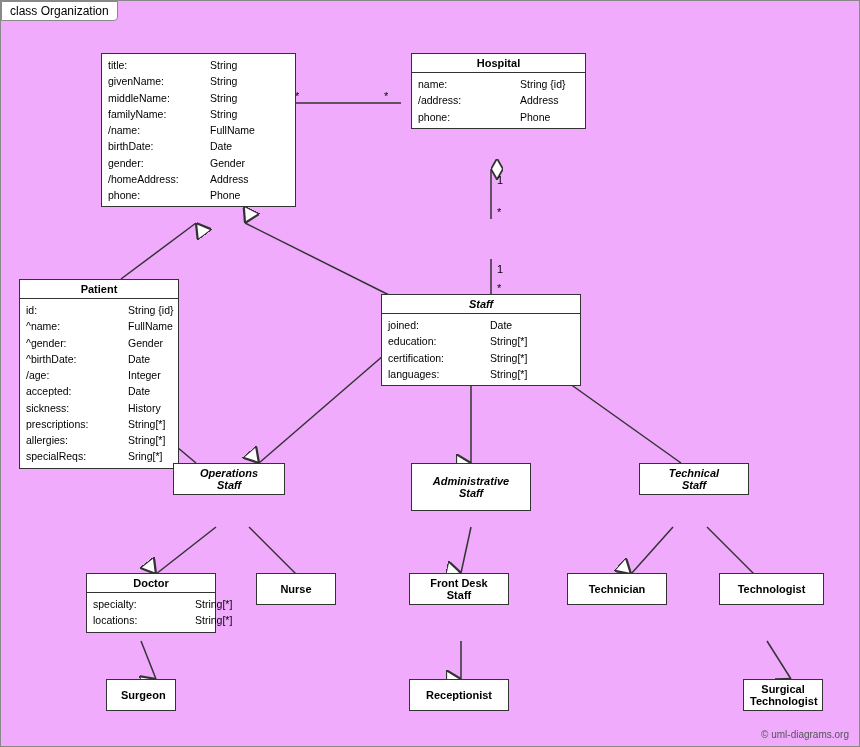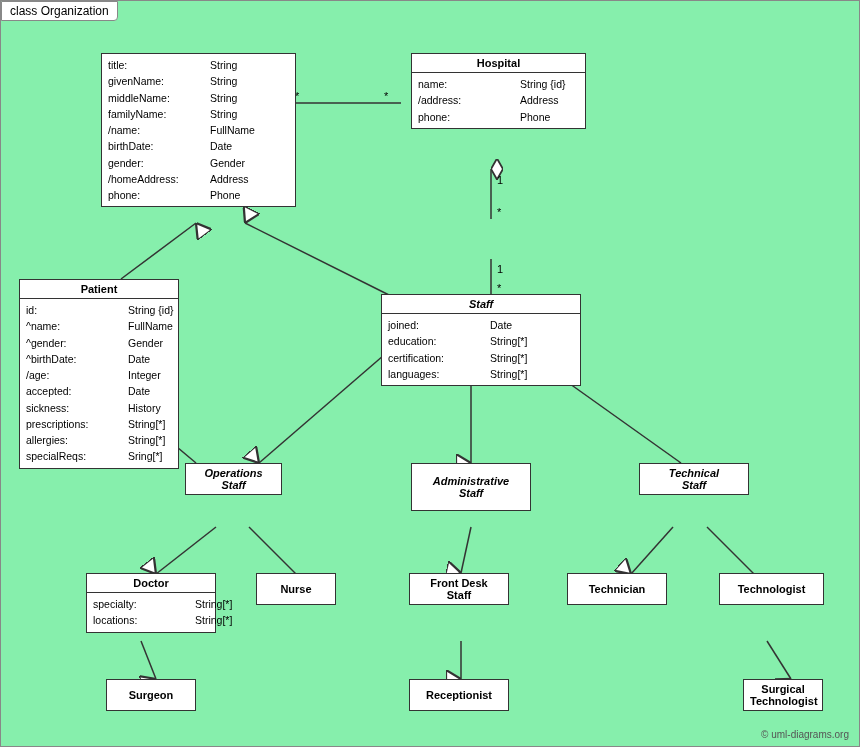--- a/index.html
+++ b/index.html
@@ -9,21 +9,21 @@
       font-size: 11px;
       width: 860px;
       height: 747px;
       overflow: hidden;
       position: relative;
     }
     .diagram-container {
       position: relative;
       width: 860px;
       height: 747px;
-      background: #86efac;
+      background: #f0abfc;
       border: 1.5px solid #888;
     }
     .diagram-title {
       position: absolute;
       top: 0; left: 0;
       border: 1.5px solid #888;
       padding: 2px 8px;
       font-size: 12px;
       background: #fff;
       border-radius: 0 0 4px 0;
@@ -265,21 +265,21 @@
           <span class="attr-name">certification:</span>
           <span class="attr-type">String[*]</span>
         </div>
       <div class="attr-row">
           <span class="attr-name">languages:</span>
           <span class="attr-type">String[*]</span>
         </div>
     </div>
   </div>
 
-  <div class="uml-box" style="left:172px; top:462px; width:97px; padding:0;margin-left:12px;">
+  <div class="uml-box" style="left:172px; top:462px; width:112px; padding:0;">
     <div class="box-title" style="border-bottom:none;">Operations<br>Staff</div>
   </div>
 
   <div class="uml-box" style="left:410px; top:462px; width:120px; padding:8px;">
     <div class="box-title" style="border-bottom:none;">Administrative<br>Staff</div>
   </div>
 
   <div class="uml-box" style="left:638px; top:462px; width:110px; padding:0;">
     <div class="box-title" style="border-bottom:none;">Technical<br>Staff</div>
   </div>
@@ -307,21 +307,21 @@
   </div>
 
   <div class="uml-box" style="left:566px; top:572px; width:100px; padding:6px 8px;">
     <div class="box-title normal" style="border-bottom:none;">Technician</div>
   </div>
 
   <div class="uml-box" style="left:718px; top:572px; width:105px; padding:6px 8px;">
     <div class="box-title normal" style="border-bottom:none;">Technologist</div>
   </div>
 
-  <div class="uml-box" style="left:105px; top:678px; width:90px; padding:6px 8px;">
+  <div class="uml-box" style="left:105px; top:678px; width:70px; padding:6px 8px;">
     <div class="box-title normal" style="border-bottom:none;">Surgeon</div>
   </div>
 
   <div class="uml-box" style="left:408px; top:678px; width:100px; padding:6px 8px;">
     <div class="box-title normal" style="border-bottom:none;">Receptionist</div>
   </div>
 
   <div class="uml-box" style="left:742px; top:678px; width:80px; padding:0;">
     <div class="box-title normal" style="border-bottom:none;">Surgical<br>Technologist</div>
   </div>

